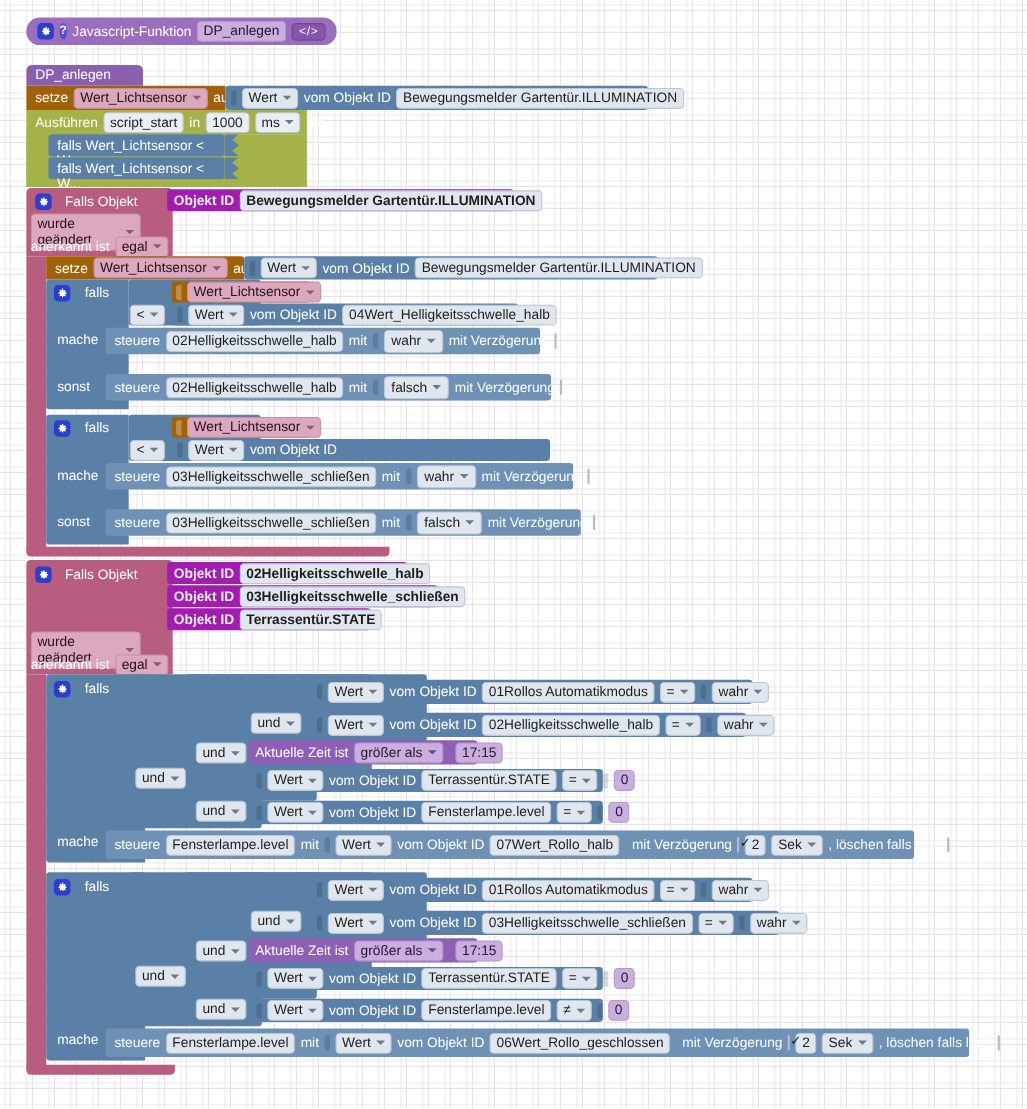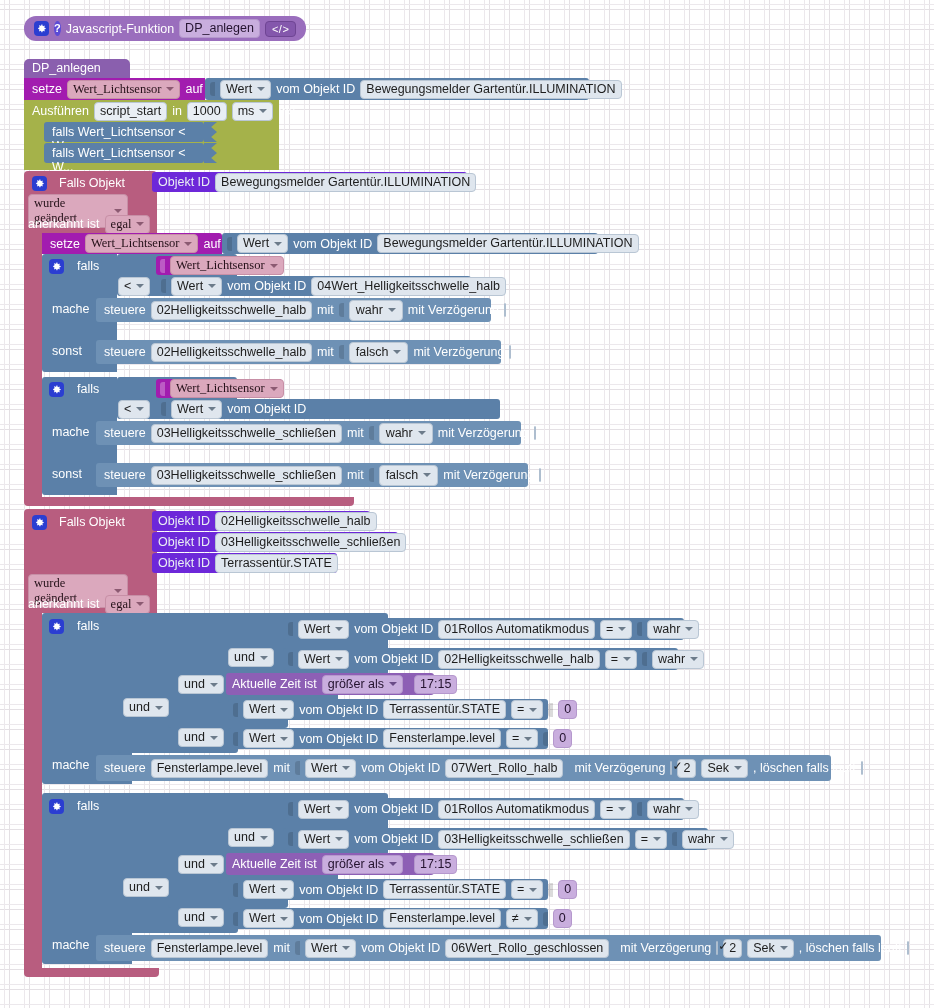--- a/index.html
+++ b/index.html
@@ -26,38 +26,38 @@
       linear-gradient(to bottom, #ece8ec 1px, transparent 1px);
     background-size:20px 20px;
     background-position:4px 4px;
   }
   .canvas{position:absolute;inset:0;}
   .blk{position:absolute;box-sizing:border-box;}
 
   
   .c-purple   {background:#9a6ebd;color:#fff;}
   .c-purple-d {background:#8a5fae;color:#fff;}
-  .c-magenta  {background:#a21caf;color:#fff;}
+  .c-magenta  {background:#a16207;color:#fff;}
   .c-magenta2 {background:#b85d7f;color:#fff;}
   .c-olive    {background:#a5b24a;color:#fff;}
   .c-blue     {background:#5b80a8;color:#fff;}
   .c-blue-l   {background:#6e91b5;color:#fff;}
-  .c-bluegray {background:#6d28d9;color:#fff;}
+  .c-bluegray {background:#a21caf;color:#fff;font-weight:bold;}
   .c-violet   {background:#8d5fb5;color:#fff;}
 
   .row{display:flex;align-items:center;gap:5px;white-space:nowrap;}
 
   
   .fld{
     background:#dfe6ee;color:#1d1d1d;border:1px solid #b9c6d4;
     border-radius:4px;padding:1px 5px;font-size:12.5px;line-height:15px;
     display:inline-flex;align-items:center;gap:4px;
   }
   .fld-plain{background:#e9eef4;}
-  .fld-pink{background:#dba8bd;border-color:#c78fa6;color:#241018;font-family:Liberation Serif, serif;}
+  .fld-pink{background:#dba8bd;border-color:#c78fa6;color:#241018;}
   .fld-violet{background:#c9aede;border-color:#b598cd;color:#24132f;}
   .caret{
     width:0;height:0;border-left:4px solid transparent;border-right:4px solid transparent;
     border-top:4px solid #6c7b8a;display:inline-block;margin-left:1px;
   }
   .caret.on-pink{border-top-color:#8c5a72;}
   .caret.on-violet{border-top-color:#6a4b87;}
 
   
   .chk{

